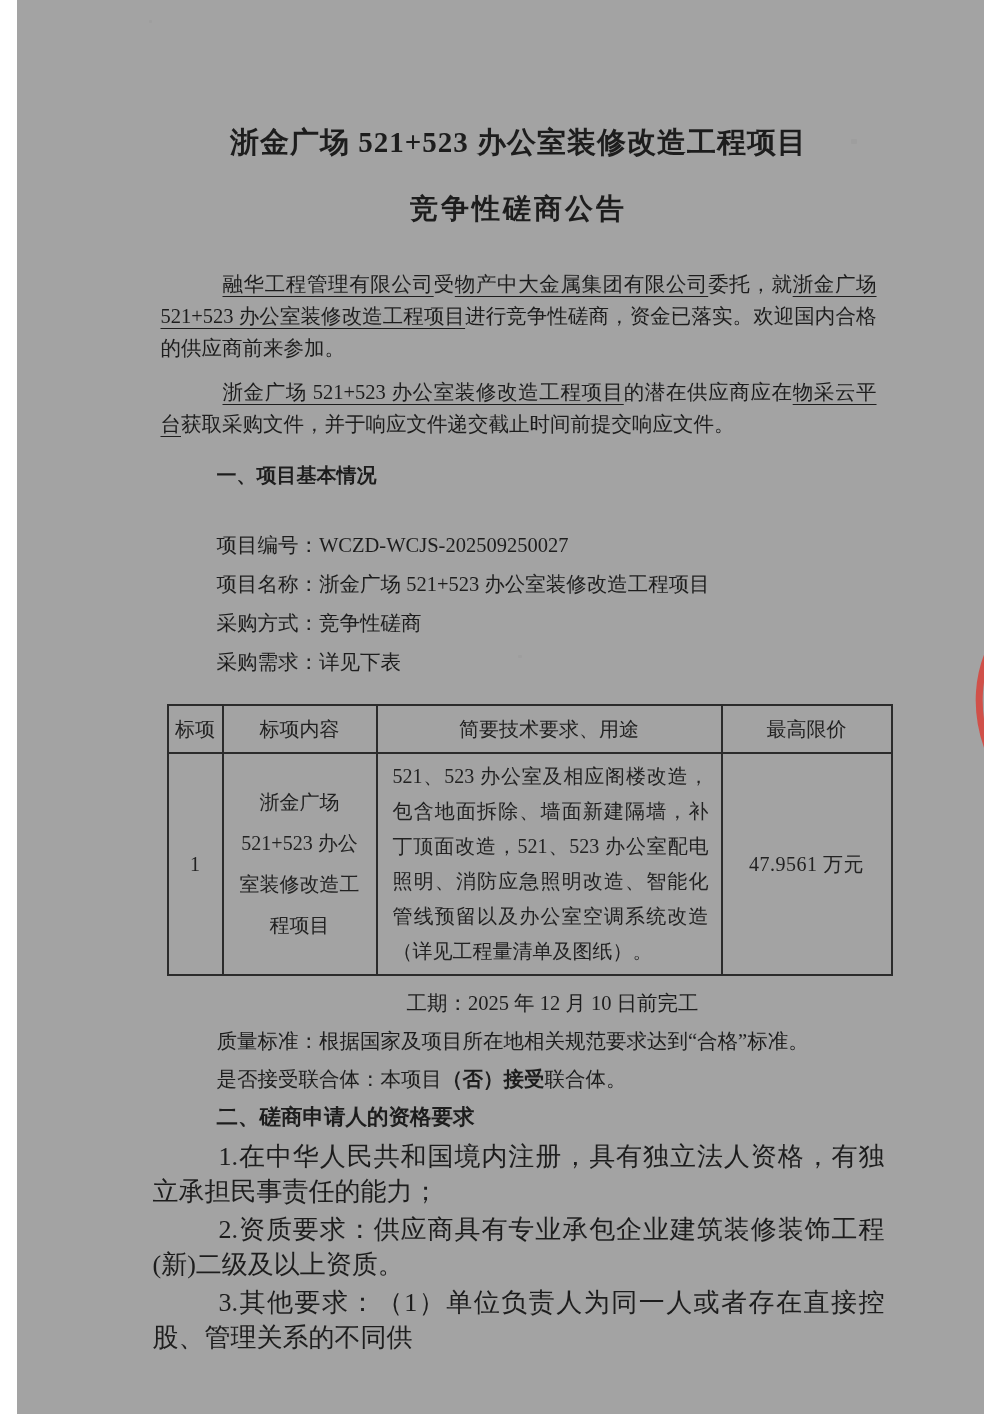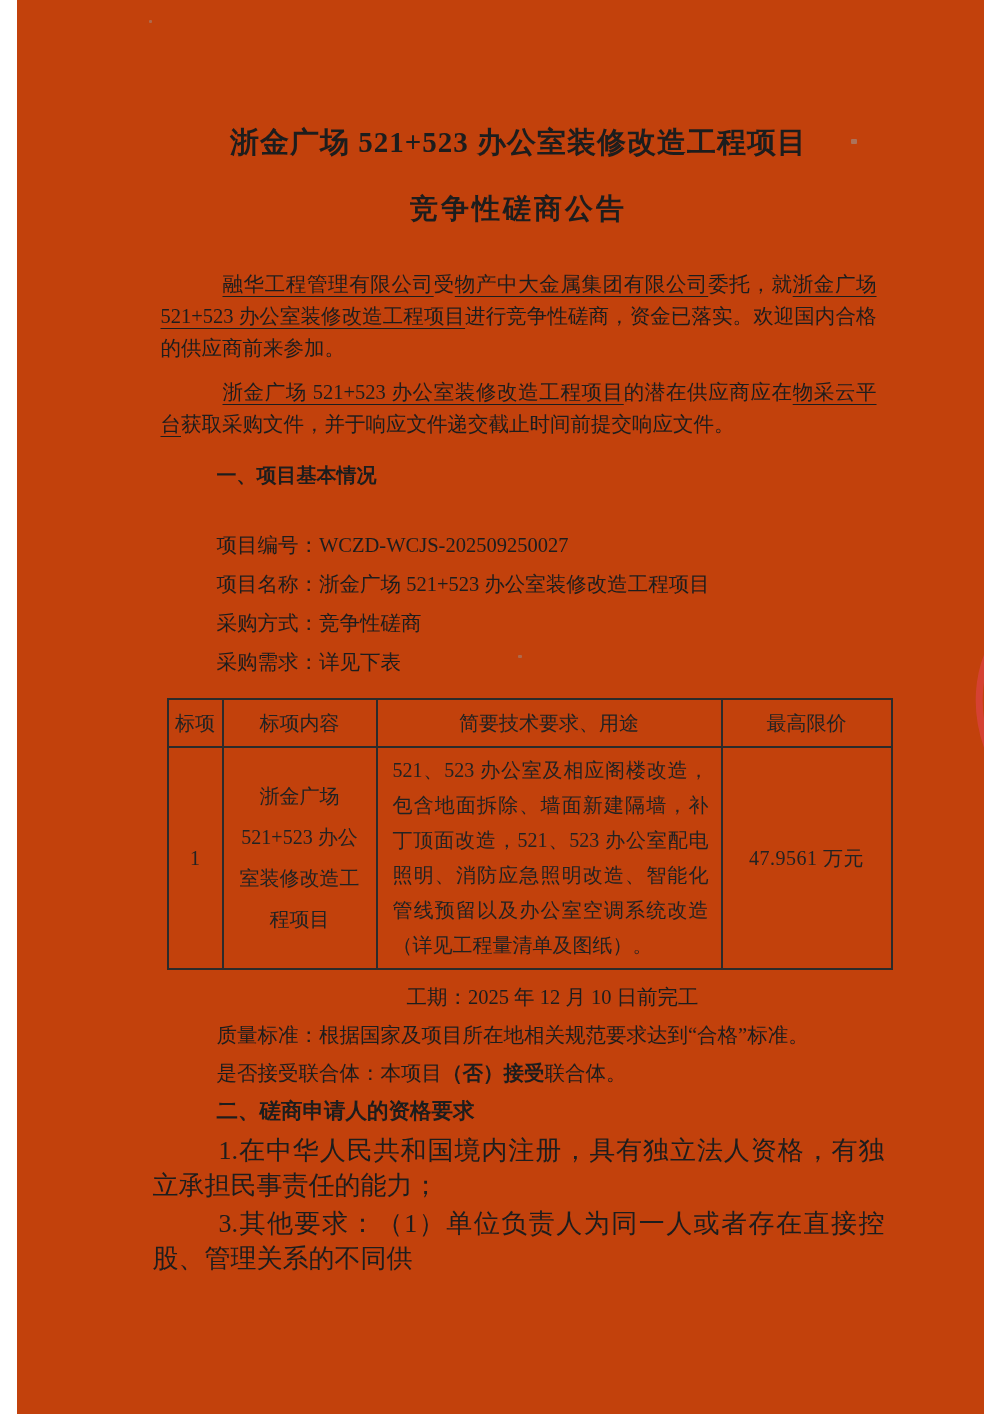--- a/index.html
+++ b/index.html
@@ -5,21 +5,21 @@
   html, body {
     margin: 0;
     padding: 0;
     background: #ffffff;
   }
   .page {
     position: relative;
     width: 967px;
     height: 1414px;
     margin: 0 auto;
-    background: #c2410c;
+    background: #a3a3a3;
     overflow: hidden;
     font-family: "Liberation Serif", "DejaVu Serif", serif;
     color: #1d1d1d;
   }
   .content {
     position: absolute;
     left: 132px;
     top: 0;
     width: 740px;
   }
@@ -63,21 +63,21 @@
     font-weight: 700;
   }
   .detail {
     margin: 0;
     padding-left: 68px;
     font-size: 20.5px;
     line-height: 39px;
   }
   .detail.first { margin-top: 36px; }
   table.bid-table {
-    margin: 16px 0 0 18px;
+    margin: 22px 0 0 18px;
     width: 724px;
     border-collapse: collapse;
     table-layout: fixed;
   }
   table.bid-table th, table.bid-table td {
     border: 2px solid #2b2b2b;
     font-weight: 400;
     font-size: 20px;
     color: #222;
     overflow: hidden;
@@ -183,20 +183,21 @@
       </tbody>
     </table>
 
     <p class="post first">工期：2025 年 12 月 10 日前完工</p>
     <p class="post">质量标准：根据国家及项目所在地相关规范要求达到“合格”标准。</p>
     <p class="post"><span>是否接受联合体：本项目</span><span class="b">（否）接受</span><span>联合体。</span></p>
 
     <h3 class="sec-heading-2">二、磋商申请人的资格要求</h3>
 
     <p class="sec2-para">1.在中华人民共和国境内注册，具有独立法人资格，有独立承担民事责任的能力；</p>
+    <p class="sec2-para gap">2.资质要求：供应商具有专业承包企业建筑装修装饰工程(新)二级及以上资质。</p>
     <p class="sec2-para">3.其他要求：（1）单位负责人为同一人或者存在直接控股、管理关系的不同供</p>
 
   </div>
 
   <svg class="seal" viewBox="0 0 62 170" xmlns="http://www.w3.org/2000/svg">
     <path d="M52 10 C 20 46, 13 104, 45 160" fill="none" stroke="var(--seal-color, #d8423a)" stroke-width="7" stroke-linecap="round" opacity="0.85"></path>
     <path d="M46 58 l12 5 M53 54 l-3 13" fill="none" stroke="var(--seal-color, #d8423a)" stroke-width="4" stroke-linecap="round" opacity="0.75"></path>
     <circle cx="46" cy="97" r="2.6" fill="var(--seal-color, #d8423a)" opacity="0.7"></circle>
     <circle cx="53" cy="100" r="2" fill="var(--seal-color, #d8423a)" opacity="0.7"></circle>
   </svg>

